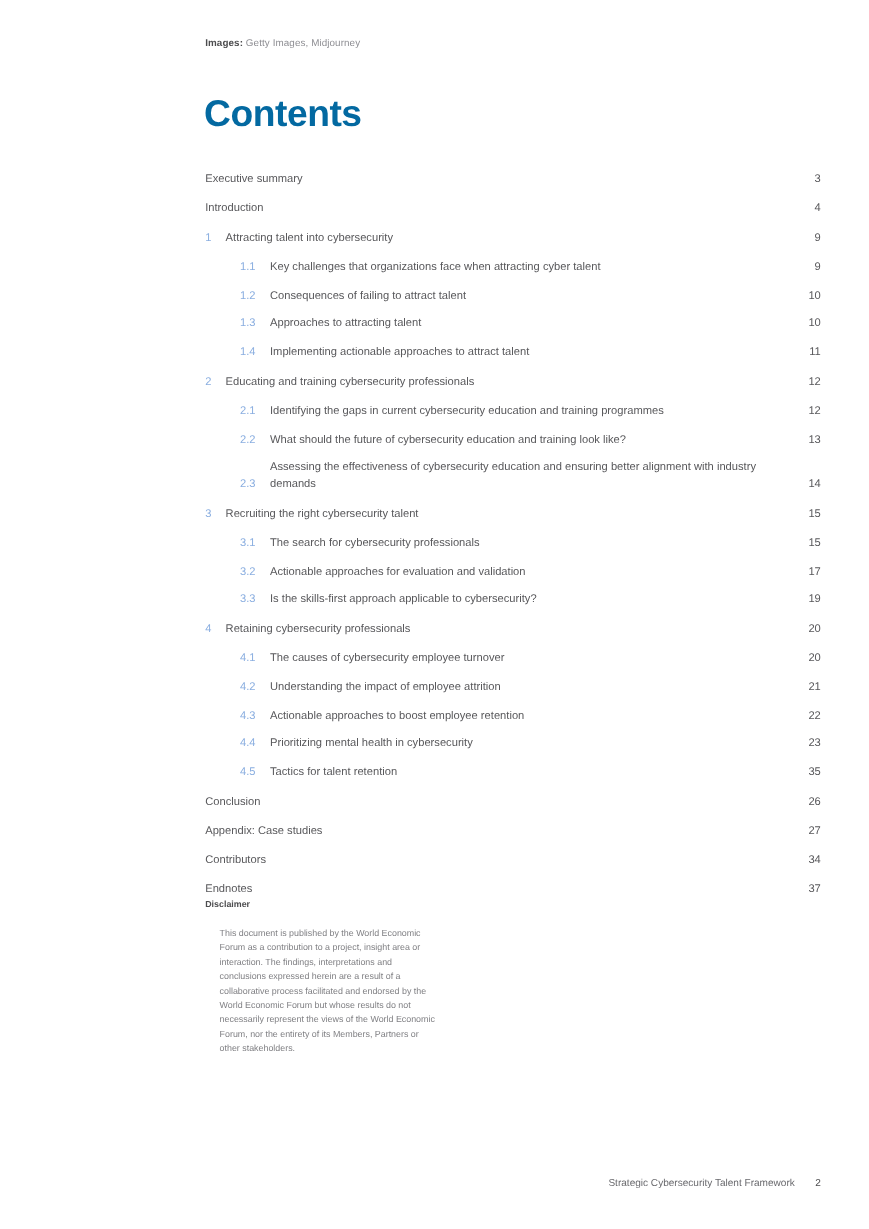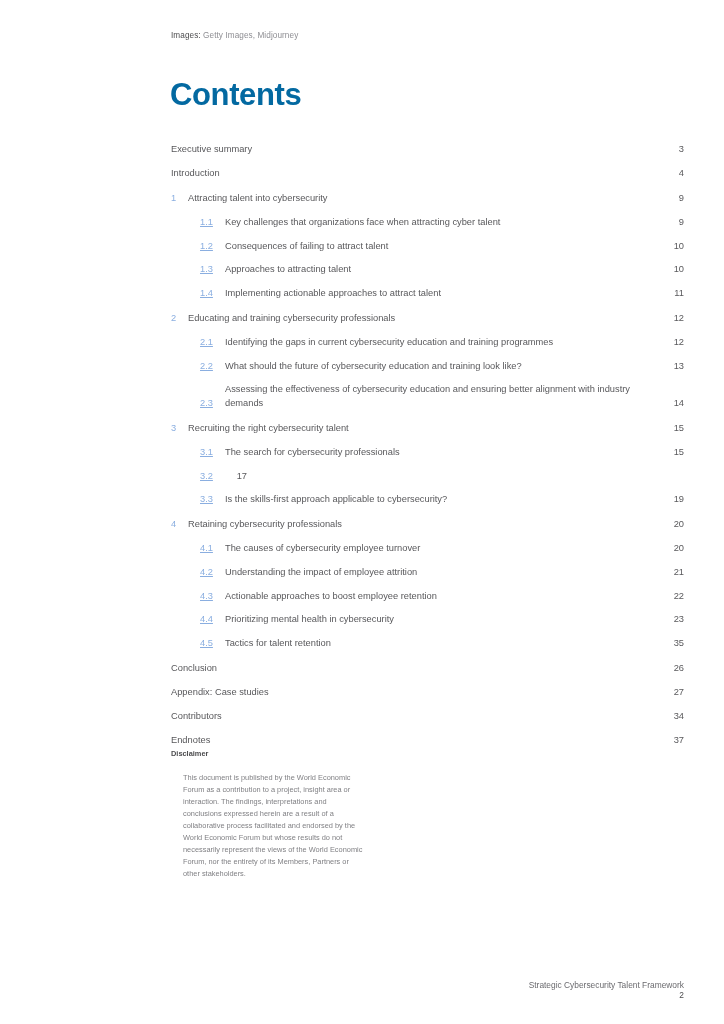--- a/index.html
+++ b/index.html
@@ -23,21 +23,21 @@
   .credit {
     position: absolute;
     left: 171px;
     top: 31px;
     font-size: 8.2px;
     color: #8e8e93;
     letter-spacing: 0.01em;
     white-space: nowrap;
   }
   .credit .credit-label {
-    font-weight: 400;
+    font-weight: 700;
     color: #4d4d4f;
   }
 
   
   .page-title {
     position: absolute;
     left: 170px;
     top: 79px;
     font-size: 31px;
     font-weight: 700;
@@ -64,21 +64,21 @@
   .toc-row.level-1 { margin-top: 11.5px; }
   .toc-row.level-2 { padding-left: 29px; margin-bottom: 10.2px; }
   .toc-row.plain   { margin-bottom: 10.6px; }
   .toc-row.group-start { margin-top: 11.5px; }
 
   .toc-num {
     color: #8aaee0;
     flex: 0 0 auto;
     min-width: 13px;
   }
-  .toc-row.level-2 .toc-num { min-width: 21px; text-decoration: underline; }
+  .toc-row.level-2 .toc-num { min-width: 21px; }
 
   .toc-label {
     flex: 1 1 auto;
     padding-right: 12px;
   }
   .toc-row.level-1 > .toc-label,
   .toc-row.level-2 > .toc-label { padding-left: 4px; }
 
   .toc-page {
     flex: 0 0 auto;
@@ -108,21 +108,20 @@
   
   .footer {
     position: absolute;
     right: 40px;
     top: 980px;
     display: flex;
     align-items: flex-end;
     font-size: 8.4px;
     color: #6a6a6e;
     white-space: nowrap;
-    flex-direction: column;
   }
   .footer-pagenum {
     margin-left: 17px;
     color: #4d4d4f;
   }
 </style>
 </head>
 <body>
 
 <div class="page">
@@ -193,20 +192,21 @@
         <span class="toc-label">Recruiting the right cybersecurity talent</span>
         <span class="toc-page">15</span>
       </div>
       <div class="toc-row level-2">
         <span class="toc-num">3.1</span>
         <span class="toc-label">The search for cybersecurity professionals</span>
         <span class="toc-page">15</span>
       </div>
       <div class="toc-row level-2">
         <span class="toc-num">3.2</span>
+        <span class="toc-label">Actionable approaches for evaluation and validation</span>
         <span class="toc-page">17</span>
       </div>
       <div class="toc-row level-2">
         <span class="toc-num">3.3</span>
         <span class="toc-label">Is the skills-first approach applicable to cybersecurity?</span>
         <span class="toc-page">19</span>
       </div>
       <div class="toc-row level-1">
         <span class="toc-num">4</span>
         <span class="toc-label">Retaining cybersecurity professionals</span>

